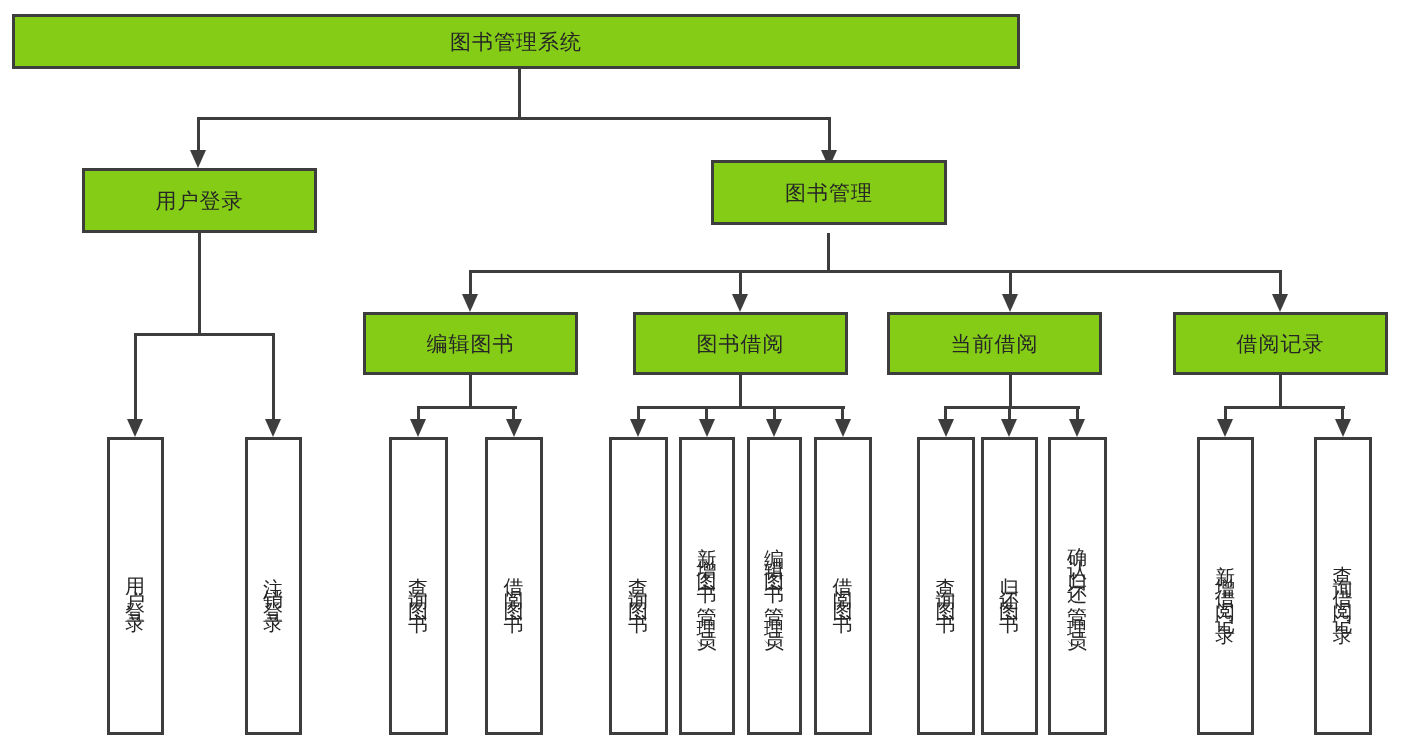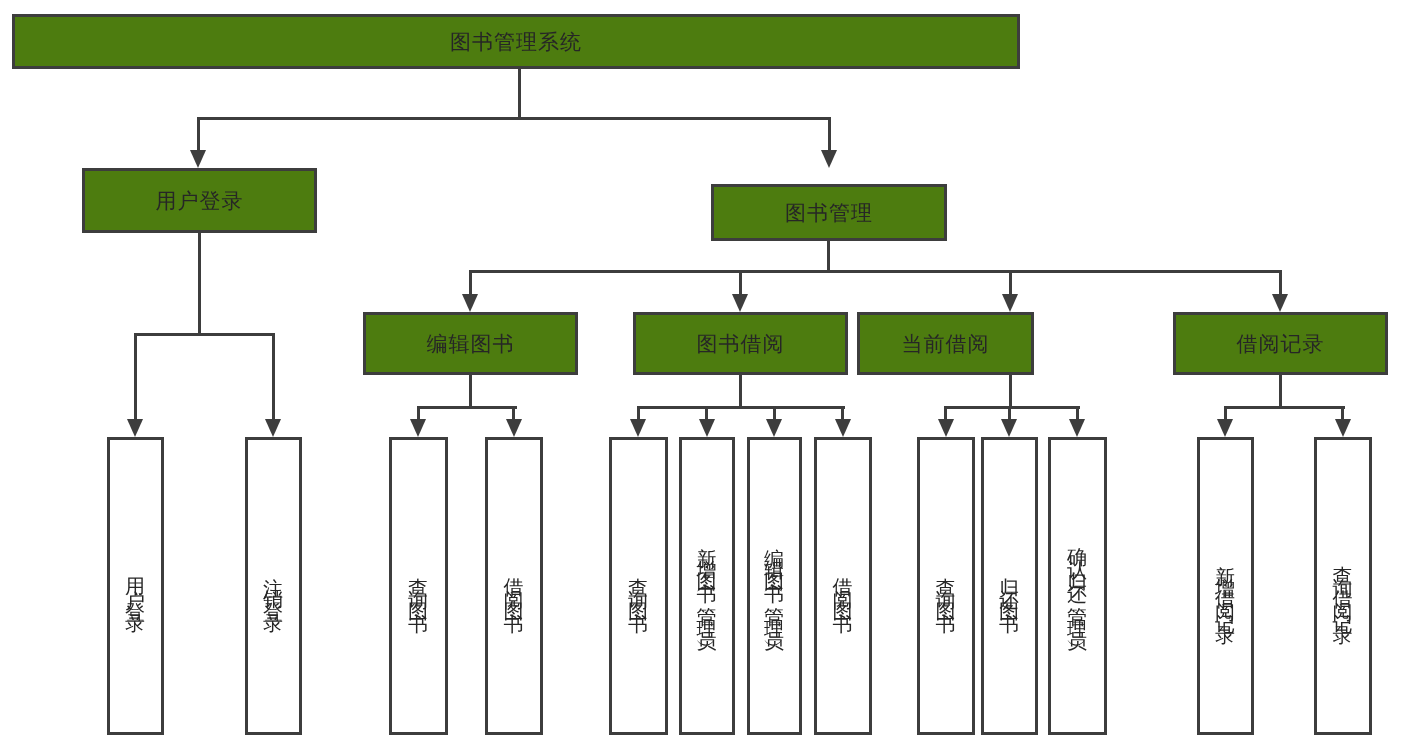--- a/index.html
+++ b/index.html
@@ -12,21 +12,21 @@
     width: 1405px;
     height: 747px;
     background: #ffffff;
     font-family: "Liberation Sans", "DejaVu Sans", sans-serif;
     overflow: hidden;
   }
   
   .hbox {
     position: absolute;
     box-sizing: border-box;
-    background: #4d7c0f;
+    background: #84cc16;
     border: 3px solid #3d3d3d;
     display: flex;
     align-items: center;
     justify-content: center;
     font-size: 21px;
     color: #262626;
     letter-spacing: 1px;
     z-index: 2;
   }
   
@@ -91,21 +91,21 @@
   <div class="hl" style="left:197px; top:117px; width:634px;"></div>
 
   <div class="vl" style="left:197px; top:117px; height:35px;"></div>
   <div class="ah" style="left:190px; top:150px;"></div>
   <div class="vl" style="left:828px; top:117px; height:35px;"></div>
   <div class="ah" style="left:821px; top:150px;"></div>
 
   <div class="hbox" style="left:82px; top:168px; width:235px; height:65px;">
     <span>用户登录</span>
   </div>
-  <div class="hbox" style="left:711px; top:184px; width:236px; height:57px;">
+  <div class="hbox" style="left:711px; top:160px; width:236px; height:65px;">
     <span>图书管理</span>
   </div>
 
   <div class="vl" style="left:198px; top:233px; height:102px;"></div>
   <div class="hl" style="left:134px; top:333px; width:141px;"></div>
   <div class="vl" style="left:134px; top:333px; height:88px;"></div>
   <div class="ah" style="left:127px; top:419px;"></div>
   <div class="vl" style="left:272px; top:333px; height:88px;"></div>
   <div class="ah" style="left:265px; top:419px;"></div>
 
@@ -119,21 +119,21 @@
   <div class="ah" style="left:1002px; top:294px;"></div>
   <div class="vl" style="left:1279px; top:270px; height:26px;"></div>
   <div class="ah" style="left:1272px; top:294px;"></div>
 
   <div class="hbox" style="left:363px; top:312px; width:215px; height:63px;">
     <span>编辑图书</span>
   </div>
   <div class="hbox" style="left:633px; top:312px; width:215px; height:63px;">
     <span>图书借阅</span>
   </div>
-  <div class="hbox" style="left:857px; top:312px; width:177px; height:63px;">
+  <div class="hbox" style="left:887px; top:312px; width:215px; height:63px;">
     <span>当前借阅</span>
   </div>
   <div class="hbox" style="left:1173px; top:312px; width:215px; height:63px;">
     <span>借阅记录</span>
   </div>
 
   <div class="vl" style="left:469px; top:375px; height:33px;"></div>
   <div class="hl" style="left:417px; top:406px; width:100px;"></div>
   <div class="vl" style="left:417px; top:406px; height:16px;"></div>
   <div class="ah" style="left:410px; top:419px;"></div>

